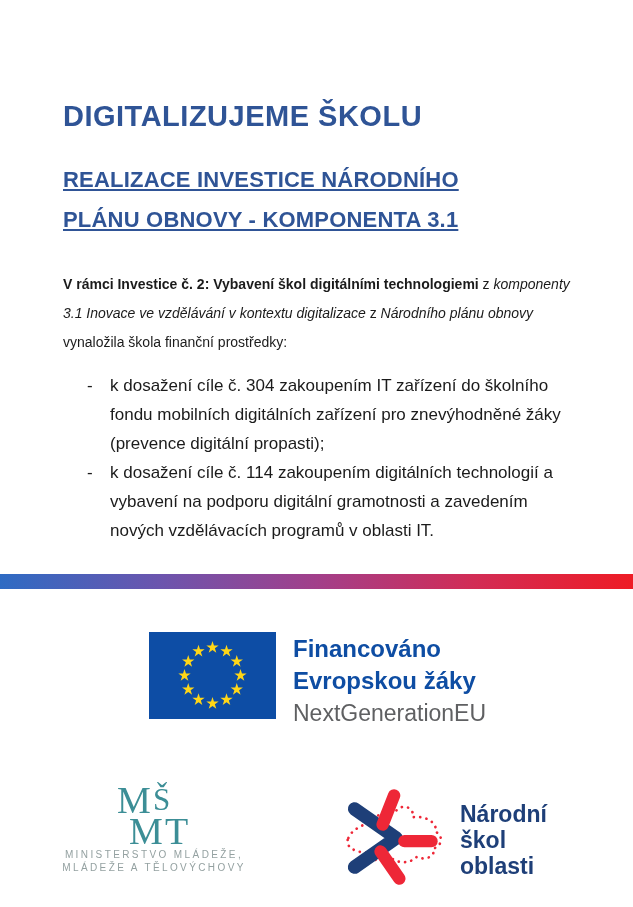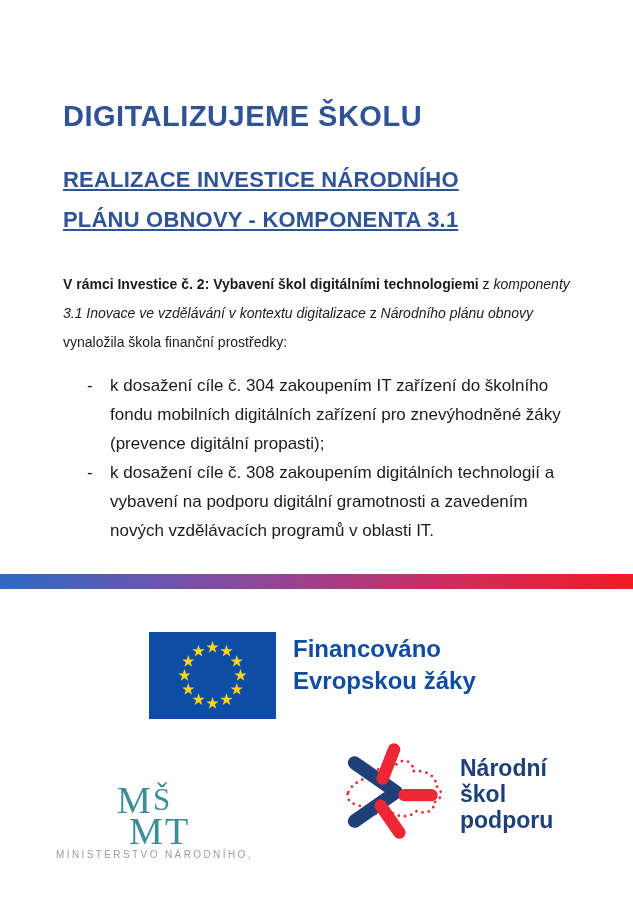--- a/index.html
+++ b/index.html
@@ -18,42 +18,42 @@
   .gradient-bar{position:absolute;left:0;top:534px;width:633px;height:15px;
       background:linear-gradient(90deg,#2E6BC3 0%,#6B55AE 25%,#A23F8A 50%,#D22C55 75%,#EE1C25 100%);}
   .eu-block{position:absolute;left:140px;top:592px;display:flex;align-items:flex-start;padding-left:9px;}
   .eu-flag{display:block;}
   .eu-text{margin-left:17px;padding-top:1px;}
   .eu-text .l1,.eu-text .l2{font-size:24px;font-weight:bold;color:#0E4DA3;line-height:32px;}
   .eu-text .l3{font-size:23px;font-weight:normal;color:#5F6062;line-height:33px;}
   .msmt{position:absolute;left:56px;top:742px;width:196px;text-align:center;}
   .msmt svg{display:block;margin:0 auto;}
   .msmt .cap{font-size:10px;letter-spacing:2.4px;color:#94A1A1;line-height:13px;white-space:nowrap;}
-  .npo{position:absolute;left:338px;top:702px;display:flex;align-items:flex-start;}
+  .npo{position:absolute;left:338px;top:748px;display:flex;align-items:flex-start;}
   .npo-text{margin-left:14px;padding-top:13px;font-size:23px;font-weight:bold;color:#1E3F78;line-height:26px;}
 </style>
 </head>
 <body>
 
 <div class="page">
 
   <div class="content">
     <h1 class="h1">DIGITALIZUJEME ŠKOLU</h1>
     <h2 class="h2">REALIZACE INVESTICE NÁRODNÍHO PLÁNU OBNOVY - KOMPONENTA 3.1</h2>
 
     <p class="intro"><span class="b">V rámci Investice č. 2: Vybavení škol digitálními technologiemi</span><span> z </span><span class="i">komponenty 3.1 Inovace ve vzdělávání v kontextu digitalizace</span><span> z </span><span class="i">Národního plánu obnovy</span><span> vynaložila škola finanční prostředky:</span></p>
 
     <ul class="bullets">
       <li>
         <span class="dash">-</span>
         <span class="li-text">k dosažení cíle č. 304 zakoupením IT zařízení do školního fondu mobilních digitálních zařízení pro znevýhodněné žáky (prevence digitální propasti);</span>
       </li>
       <li>
         <span class="dash">-</span>
-        <span class="li-text">k dosažení cíle č. 308 zakoupením digitálních technologií a vybavení na podporu digitální gramotnosti a zavedením nových vzdělávacích programů v oblasti IT.</span>
+        <span class="li-text">k dosažení cíle č. 114 zakoupením digitálních technologií a vybavení na podporu digitální gramotnosti a zavedením nových vzdělávacích programů v oblasti IT.</span>
       </li>
     </ul>
   </div>
 
   <div class="gradient-bar"></div>
 
   <div class="eu-block">
     <svg class="eu-flag" width="127" height="87" viewBox="0 0 127 87">
       <rect x="0" y="0" width="127" height="87" fill="#0D4DA5"></rect>
       <defs>
@@ -68,43 +68,45 @@
       <use href="#star" transform="translate(63.5,71.5)"></use>
       <use href="#star" transform="translate(49.5,67.75)"></use>
       <use href="#star" transform="translate(39.25,57.5)"></use>
       <use href="#star" transform="translate(35.5,43.5)"></use>
       <use href="#star" transform="translate(39.25,29.5)"></use>
       <use href="#star" transform="translate(49.5,19.25)"></use>
     </svg>
     <div class="eu-text">
       <div class="l1">Financováno</div>
       <div class="l2">Evropskou žáky</div>
+      <div class="l3">NextGenerationEU</div>
     </div>
   </div>
 
   <div class="msmt">
     <svg width="110" height="66" viewBox="0 0 110 66">
       <g fill="#3C8E96" font-family="Liberation Serif, serif">
         <text x="18" y="31" font-size="38">M</text>
         <text x="54" y="28" font-size="31">Š</text>
         <text x="30" y="62" font-size="38">M</text>
         <text x="66" y="62" font-size="38">T</text>
       </g>
     </svg>
-    <div class="cap">MINISTERSTVO NÁRODNÍHO,</div>
+    <div class="cap">MINISTERSTVO MLÁDEŽE,</div>
+    <div class="cap">MLÁDEŽE A TĚLOVÝCHOVY</div>
   </div>
 
   <div class="npo">
     <svg width="108" height="99" viewBox="0 0 104 95">
       <path d="M10,48 C14,38 26,36 34,30 C40,22 52,26 58,20 C66,14 74,22 72,28 C82,26 96,32 94,42 C102,46 100,56 92,58 C94,66 84,70 76,66 C68,74 56,72 50,66 C42,72 30,70 28,62 C16,62 6,56 10,48 Z" fill="none" stroke="#EE2737" stroke-width="2.6" stroke-linecap="round" stroke-dasharray="0.1 6"></path>
       <path d="M16,20 L56,48 L16,76" fill="none" stroke="#1E3F78" stroke-width="13" stroke-linecap="round" stroke-linejoin="round"></path>
       <line x1="54" y1="7" x2="43" y2="35" stroke="#EE2737" stroke-width="12" stroke-linecap="round"></line>
       <line x1="64" y1="51" x2="90" y2="51" stroke="#EE2737" stroke-width="12" stroke-linecap="round"></line>
       <line x1="41" y1="61" x2="59" y2="87" stroke="#EE2737" stroke-width="12" stroke-linecap="round"></line>
     </svg>
     <div class="npo-text">
       <div>Národní</div>
       <div>škol</div>
-      <div>podporu</div>
+      <div>oblasti</div>
     </div>
   </div>
 
 </div>
 
 </body></html>

